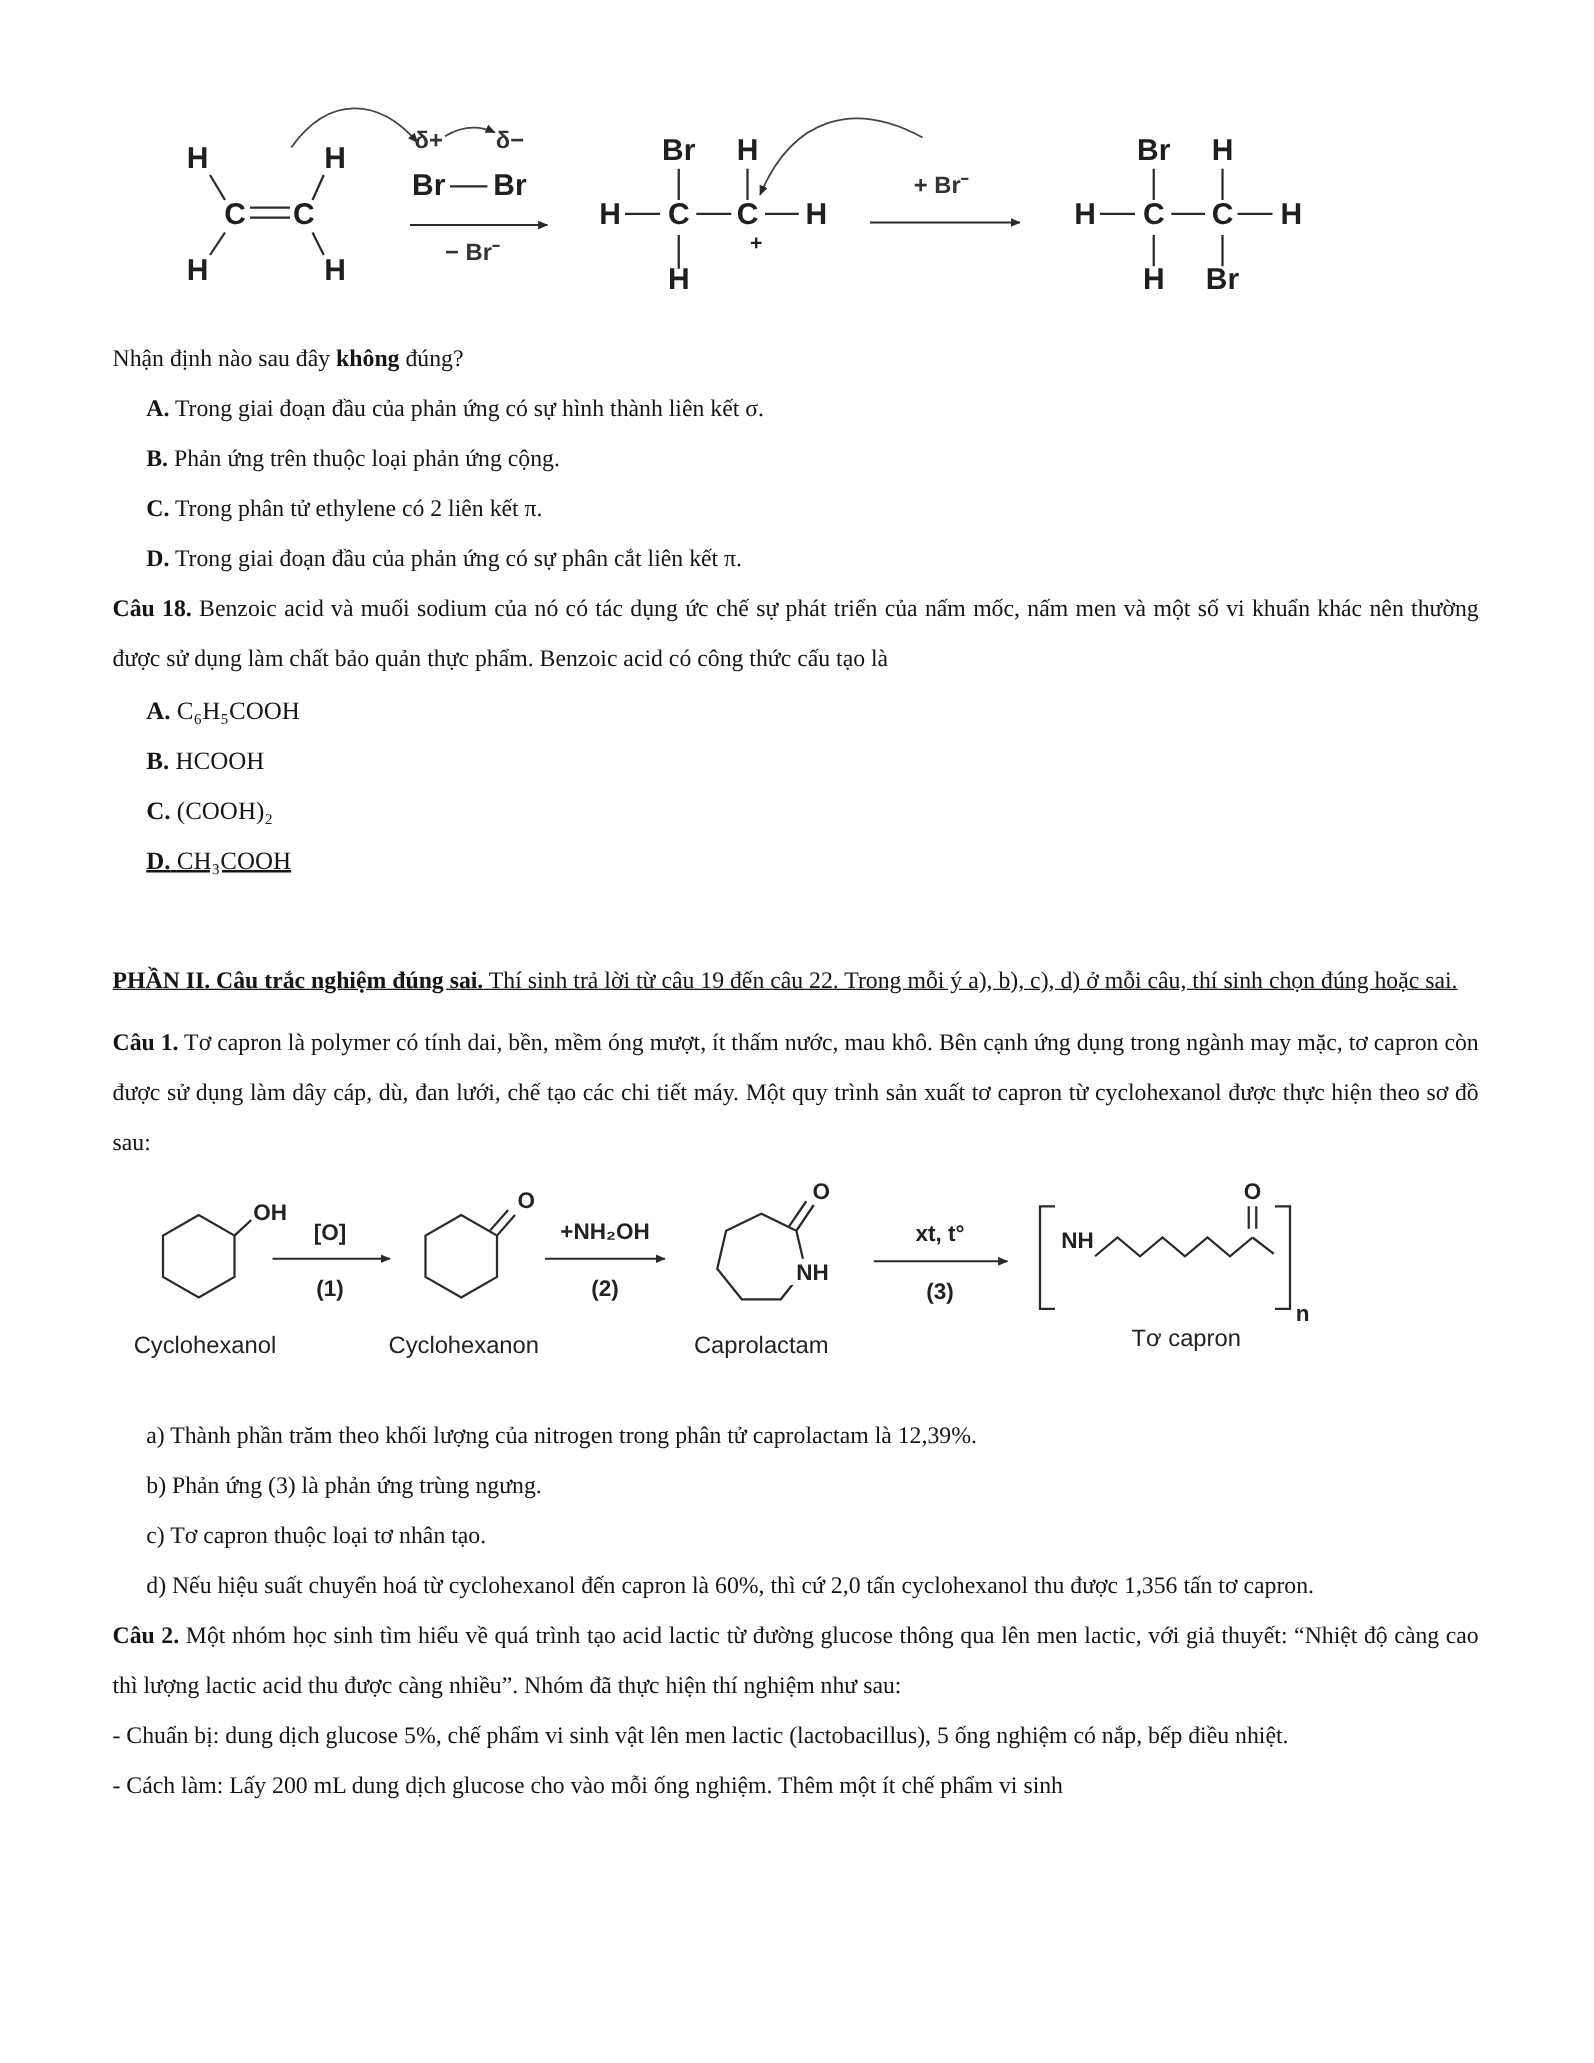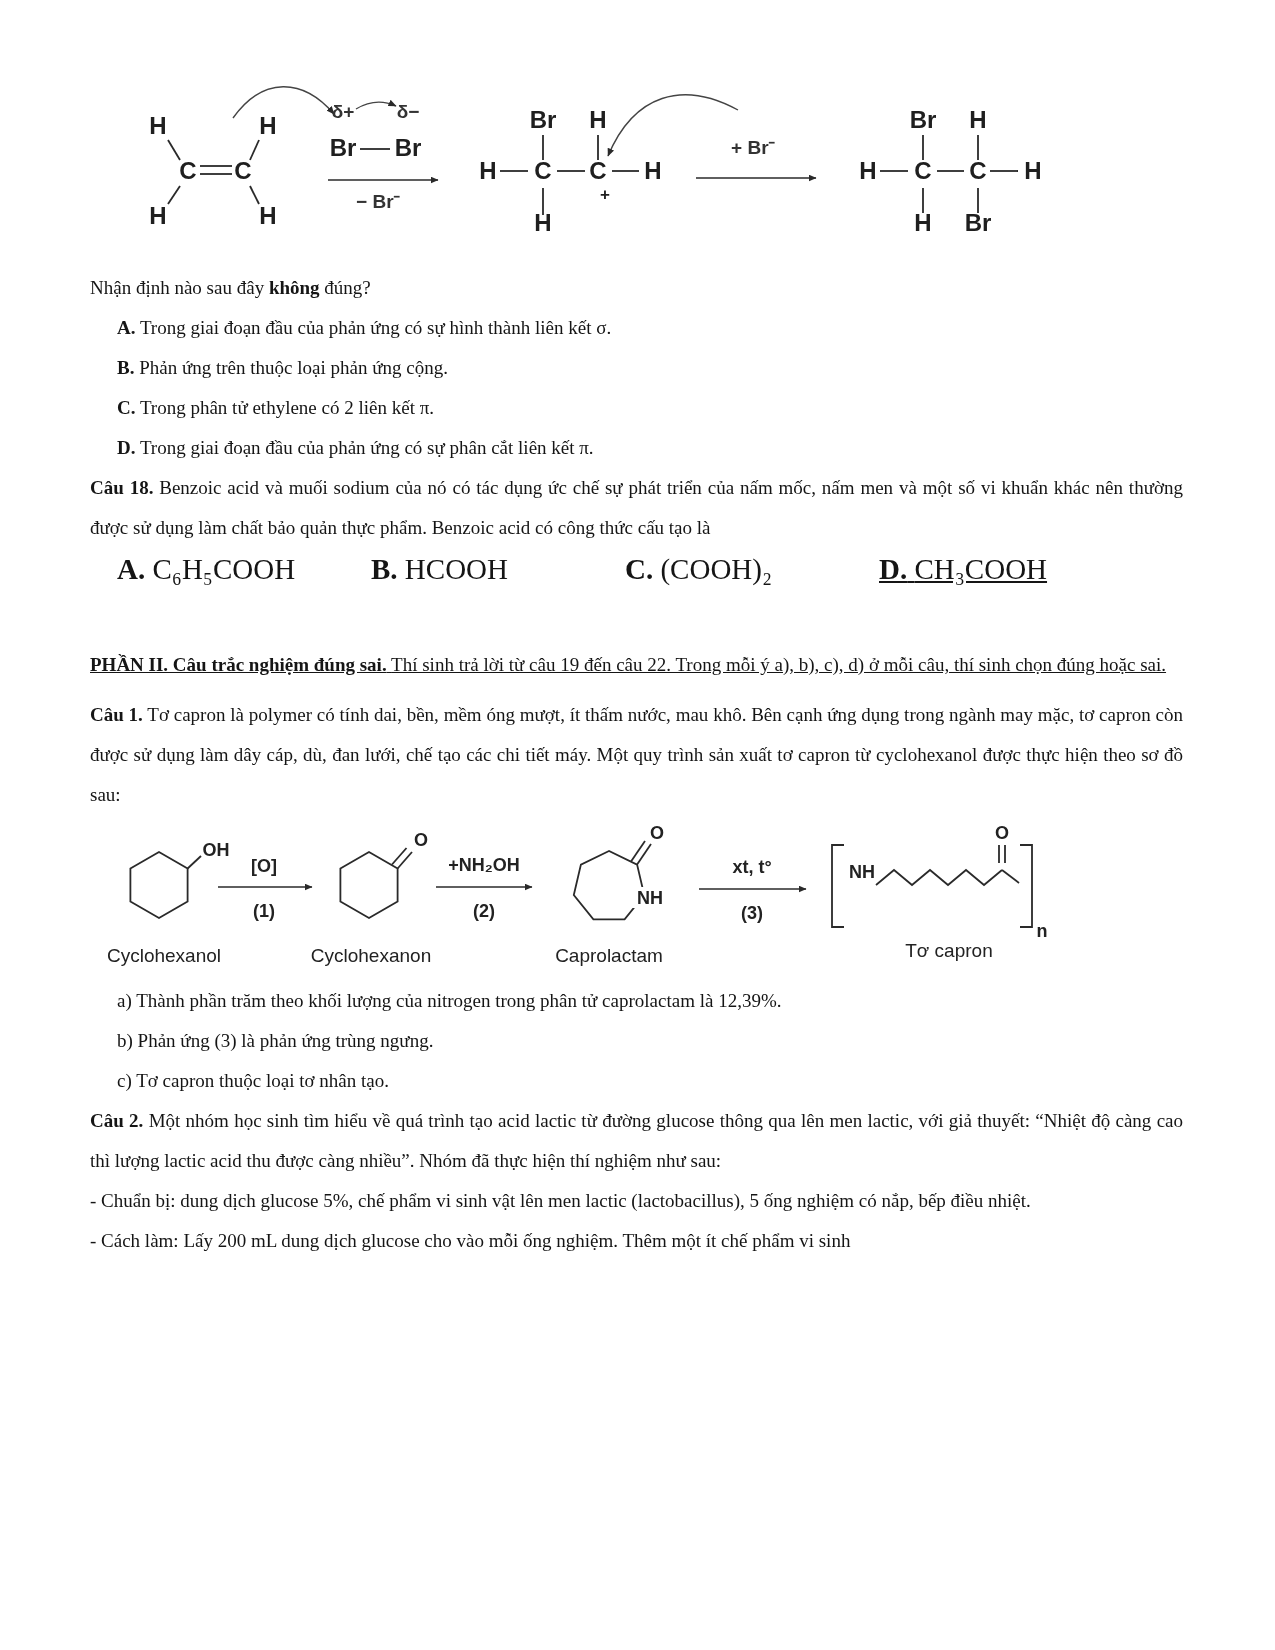--- a/index.html
+++ b/index.html
@@ -13,26 +13,26 @@
   .page {
     width: 1275px; height: 1650px;
     padding: 70px 92px 0 90px;
     overflow: hidden;
   }
   p { margin: 0; font-size: 19px; line-height: 40px; text-align: justify; }
   .b { font-weight: bold; }
   .opt { padding-left: 27px; text-align: left; }
   .indent-first { text-indent: 27px; }
   .prompt { margin-top: 8px; }
-  .q18-row { display: flex; padding-left: 27px; font-size: 29px; line-height: 40px; margin-top: 1px; }
+  .q18-row { display: flex; padding-left: 27px; font-size: 20px; line-height: 40px; margin-top: 1px; flex-direction: column; }
   .q18-row .cell { width: 254px; text-align: left; }
   .q18-row .cell:last-child { width: auto; text-decoration: underline; }
   .gap-lg { margin-top: 56px; text-decoration: underline; }
   .mt10 { margin-top: 10px; }
-  .mt16 { margin-top: 4px; }
+  .mt16 { margin-top: 32px; }
 
   svg { display: block; }
   svg text { font-family: "Liberation Sans", sans-serif; }
   .mech { margin: 6px 0 14px 48px; }
   .scheme { margin: 10px 0 2px 14px; }
   .atom { font-size: 24px; font-weight: bold; fill: #1f1f1f; }
   .plus { font-size: 17px; font-weight: bold; fill: #1f1f1f; }
   .lbl  { font-size: 19px; font-weight: bold; fill: #333333; }
   .bond { stroke: #2a2a2a; stroke-width: 1.8; fill: none; }
   .arrow { stroke: #2a2a2a; stroke-width: 1.7; fill: none; }
@@ -201,19 +201,20 @@
       <path class="bond" d="M916 20 L928 20 L928 102 L916 102"></path>
       <text class="rg" x="938" y="112" text-anchor="middle">n</text>
       <text class="rname" x="845" y="132" text-anchor="middle">Tơ capron</text>
     </g>
   </svg>
 
   <div class="mt16">
     <p class="opt">a) Thành phần trăm theo khối lượng của nitrogen trong phân tử caprolactam là 12,39%.</p>
     <p class="opt">b) Phản ứng (3) là phản ứng trùng ngưng.</p>
     <p class="opt">c) Tơ capron thuộc loại tơ nhân tạo.</p>
+    <p class="indent-first">d) Nếu hiệu suất chuyển hoá từ cyclohexanol đến capron là 60%, thì cứ 2,0 tấn cyclohexanol thu được 1,356 tấn tơ capron.</p>
   </div>
 
   <p><span class="b">Câu 2.</span> <span>Một nhóm học sinh tìm hiểu về quá trình tạo acid lactic từ đường glucose thông qua lên men lactic, với giả thuyết: “Nhiệt độ càng cao thì lượng lactic acid thu được càng nhiều”. Nhóm đã thực hiện thí nghiệm như sau:</span></p>
   <p>- Chuẩn bị: dung dịch glucose 5%, chế phẩm vi sinh vật lên men lactic (lactobacillus), 5 ống nghiệm có nắp, bếp điều nhiệt.</p>
   <p>- Cách làm: Lấy 200 mL dung dịch glucose cho vào mỗi ống nghiệm. Thêm một ít chế phẩm vi sinh</p>
 
 </div>
 
 </body></html>

